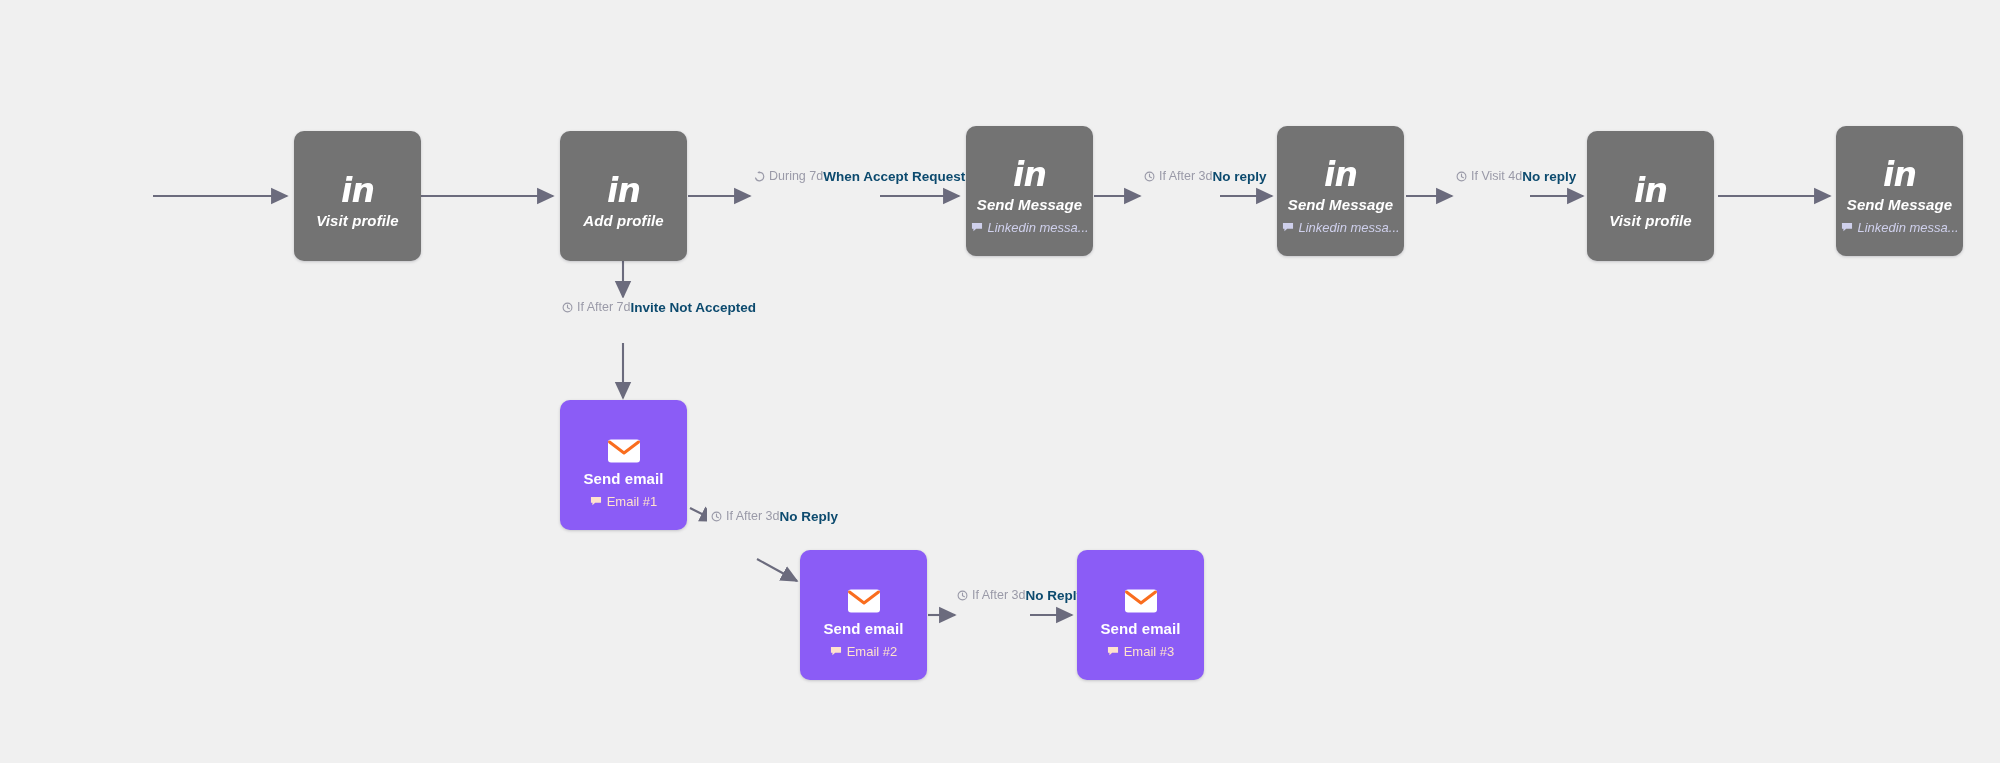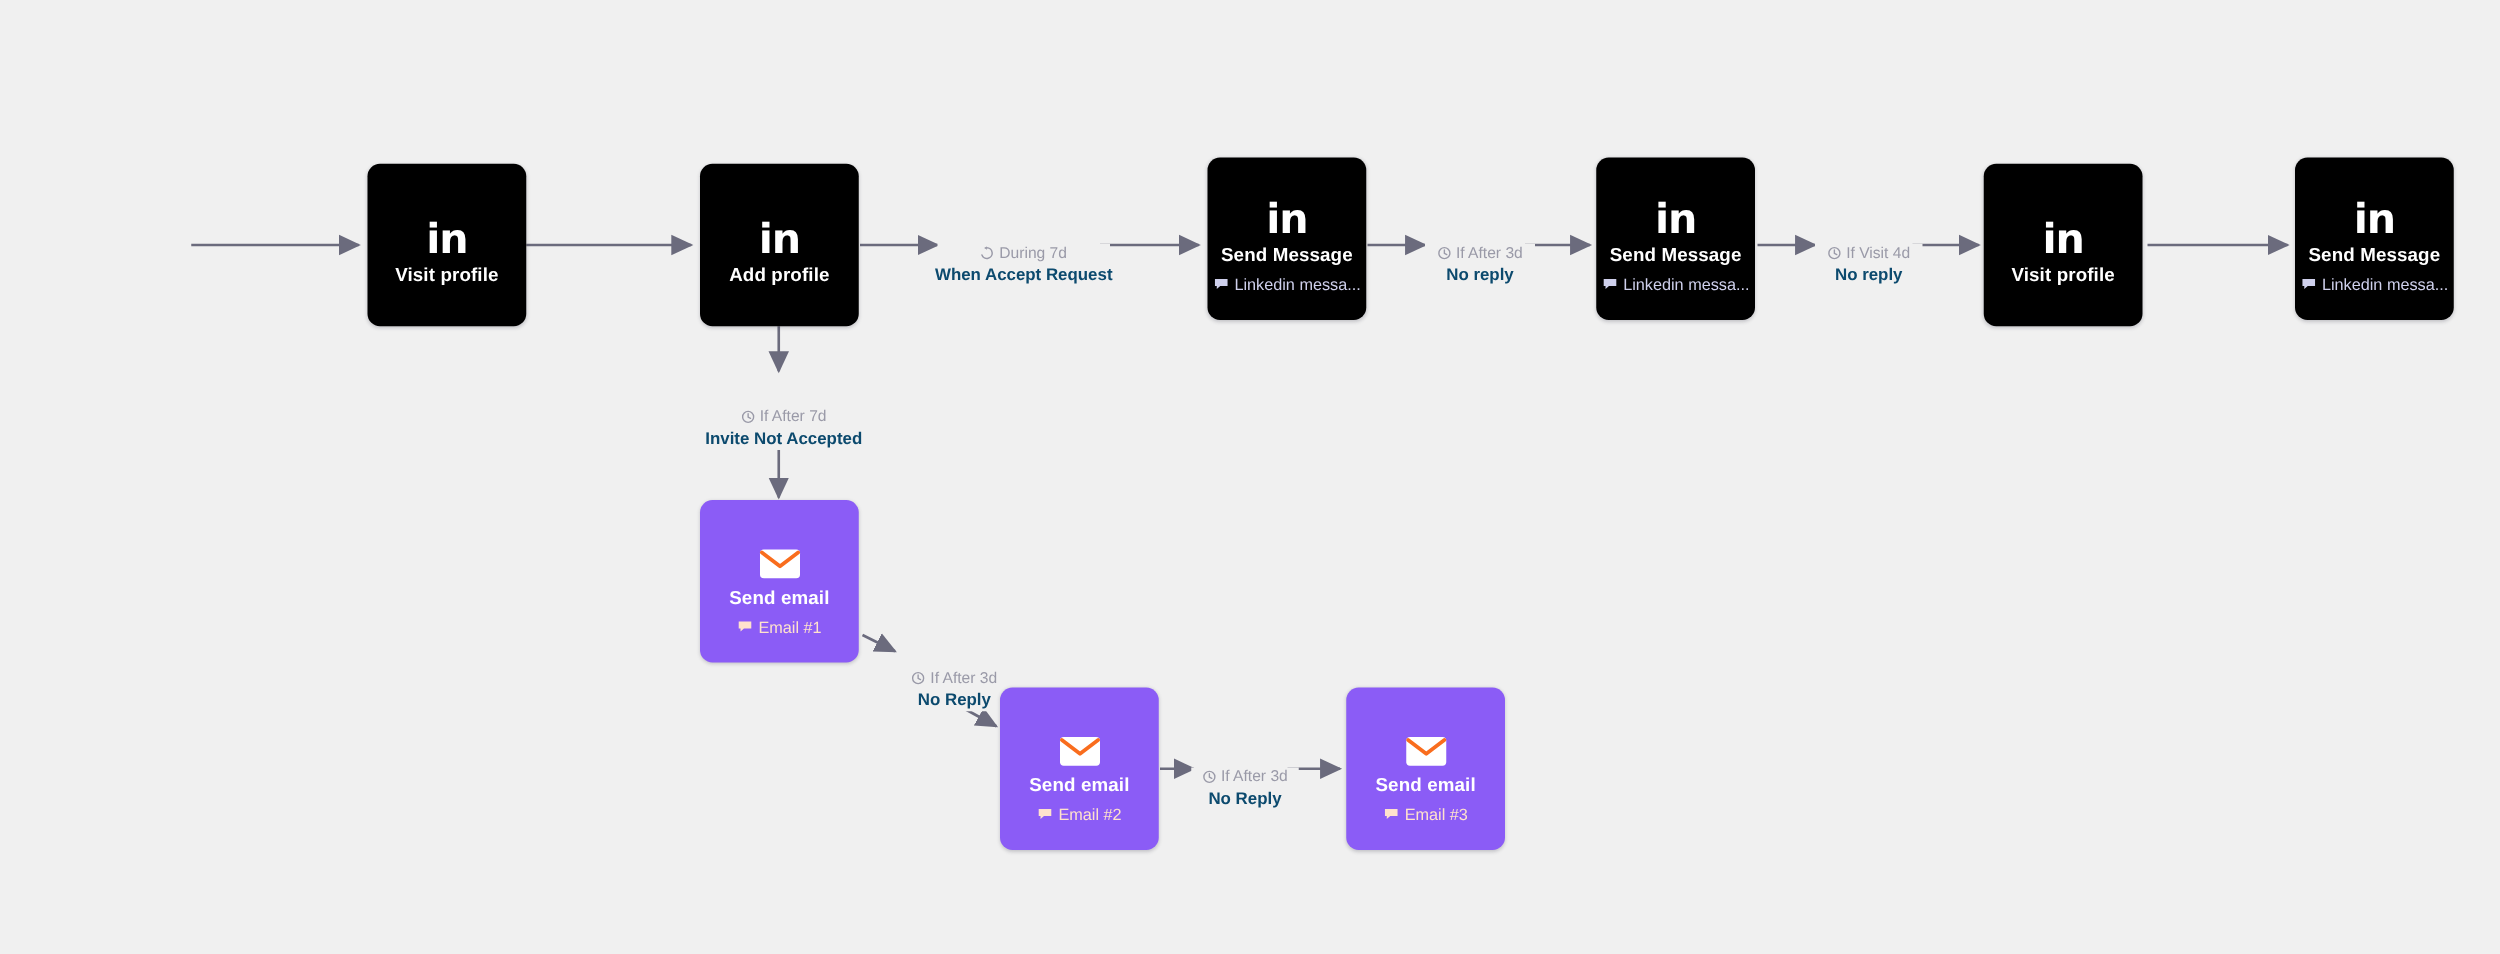--- a/index.html
+++ b/index.html
@@ -35,21 +35,21 @@
     box-sizing: border-box;
     border-radius: 10px;
     display: flex;
     flex-direction: column;
     align-items: center;
     justify-content: center;
     color: #ffffff;
     box-shadow: 0 1px 3px rgba(40,40,60,0.22);
     cursor: pointer;
   }
-  .node.linkedin { background: #000000; }
+  .node.linkedin { background: #737373; font-style: italic; }
   .node.email    { background: #8b5cf6; }
 
   .node-icon {
     height: 42px;
     display: flex;
     align-items: flex-end;
     justify-content: center;
     margin-bottom: 6px;
   }
   .in-glyph {
@@ -106,26 +106,25 @@
     border-top: 11px solid transparent;
     border-bottom: 11px solid transparent;
     border-left: 17px solid #ffffff;
     margin-left: 4px;
   }
 
   
   .edge-label {
     position: absolute;
     display: flex;
-    flex-direction: column;
+    flex-direction: row;
     align-items: center;
     background: #f0f0f0;
     padding: 0 4px;
     cursor: default;
-    margin-top: 28px;
   }
   .edge-cond {
     font-size: 12.5px;
     color: #9a9aa8;
     display: flex;
     align-items: center;
     gap: 4px;
     white-space: nowrap;
     line-height: 15px;
   }

